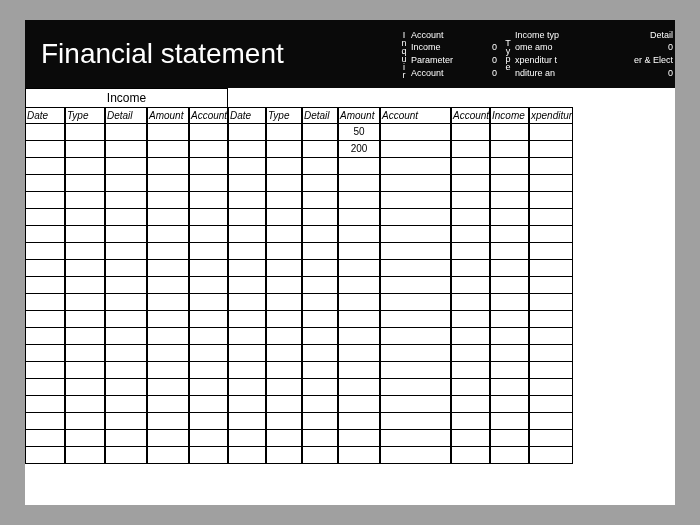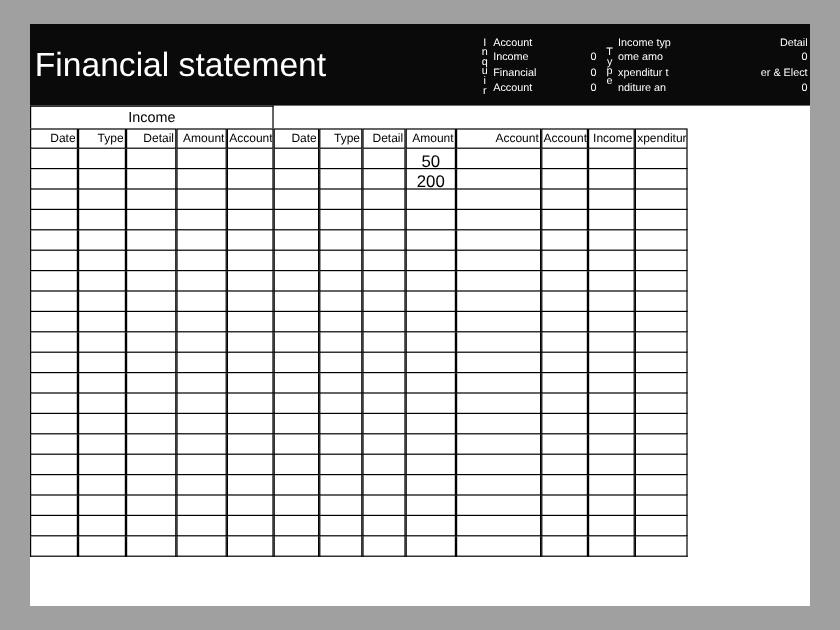--- a/index.html
+++ b/index.html
@@ -21,21 +21,21 @@
       background: #0a0a0a;
       color: white;
       display: flex;
       align-items: center;
       height: 68px;
       position: relative;
     }
     .title {
       font-size: 28px;
       font-weight: normal;
-      padding-left: 4px;
+      padding-left: 16px;
       flex: 0 0 370px;
     }
     .inquire-label {
       font-size: 9px;
       writing-mode: vertical-rl;
       text-orientation: upright;
       letter-spacing: -2px;
       width: 14px;
       text-align: center;
     }
@@ -65,31 +65,32 @@
       border: 1px solid #000;
       border-bottom: none;
     }
     .col-headers {
       display: grid;
       grid-template-columns: 40px 40px 42px 42px 39px 38px 36px 36px 42px 71px 39px 39px 44px;
       font-size: 10px;
     }
     .col-headers div {
       border: 1px solid #000;
-      text-align: right;
+      text-align: left;
       padding: 2px 1px;
       white-space: nowrap;
       overflow: hidden;
+      font-style: italic;
     }
     .data-grid {
       flex: 1;
       display: grid;
       grid-template-columns: 40px 40px 42px 42px 39px 38px 36px 36px 42px 71px 39px 39px 44px;
       grid-auto-rows: 17px;
-      font-size: 14px;
+      font-size: 10px;
     }
     .data-grid div {
       border: 1px solid #000;
       border-top: none;
       text-align: center;
       padding: 2px 1px;
       overflow: hidden;
     }
   </style>
 </head>
@@ -102,21 +103,21 @@
     <div class="info-block" style="width:90px;">
       <div class="row">
           <span>Account</span>
           <span></span>
         </div>
       <div class="row">
           <span>Income</span>
           <span>0</span>
         </div>
       <div class="row">
-          <span>Financial</span>
+          <span>Parameter</span>
           <span>0</span>
         </div>
       <div class="row">
           <span>Account</span>
           <span>0</span>
         </div>
     </div>
     <div class="type-label">Type</div>
     <div class="info-block" style="flex:1;">
       <div class="row">

